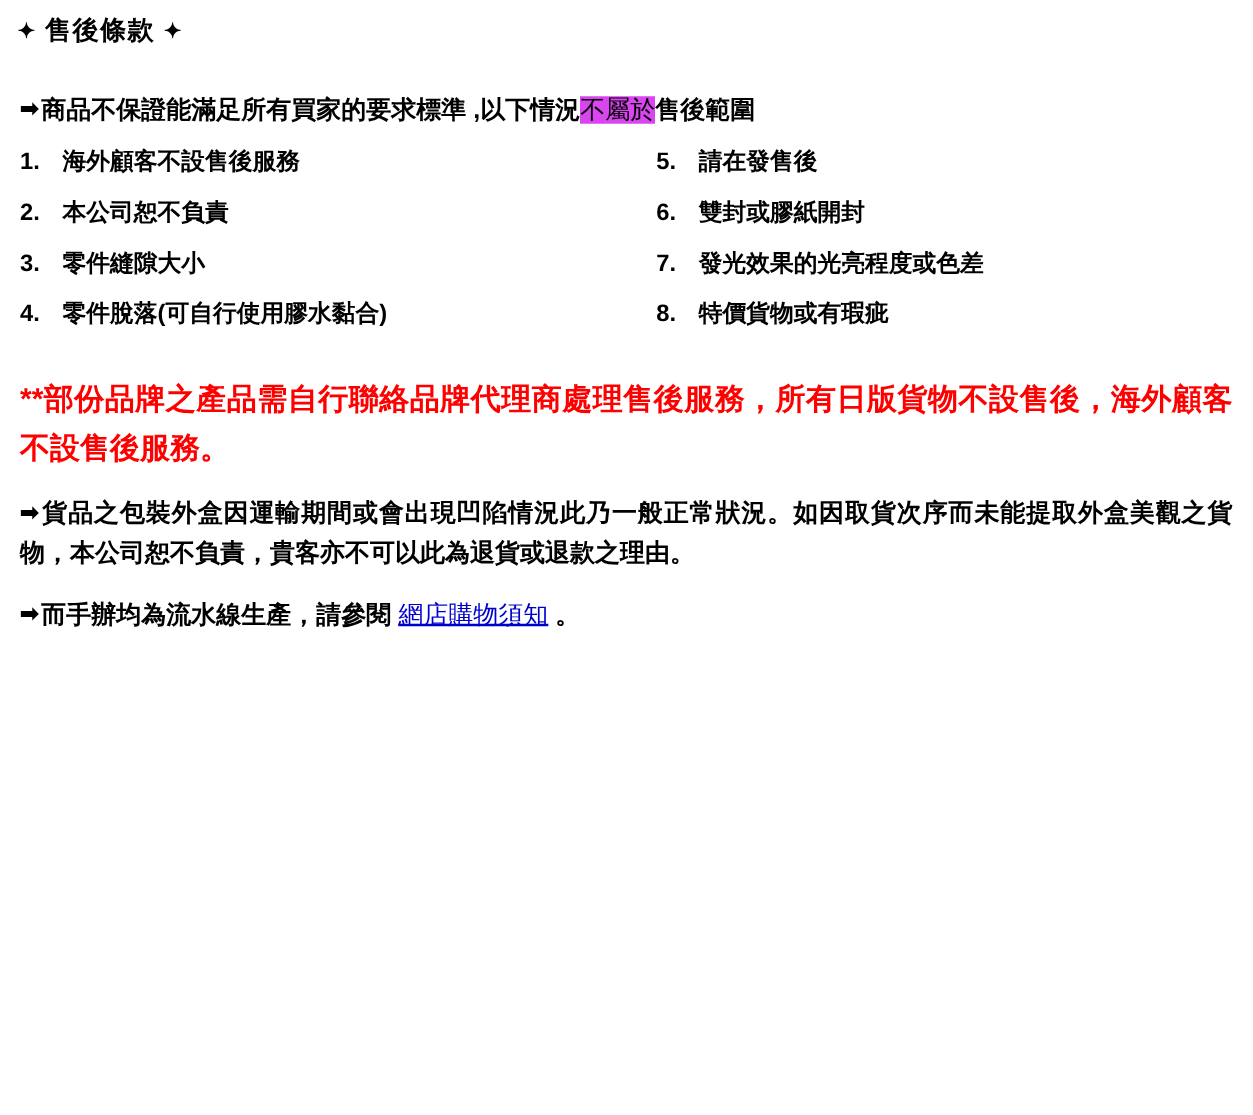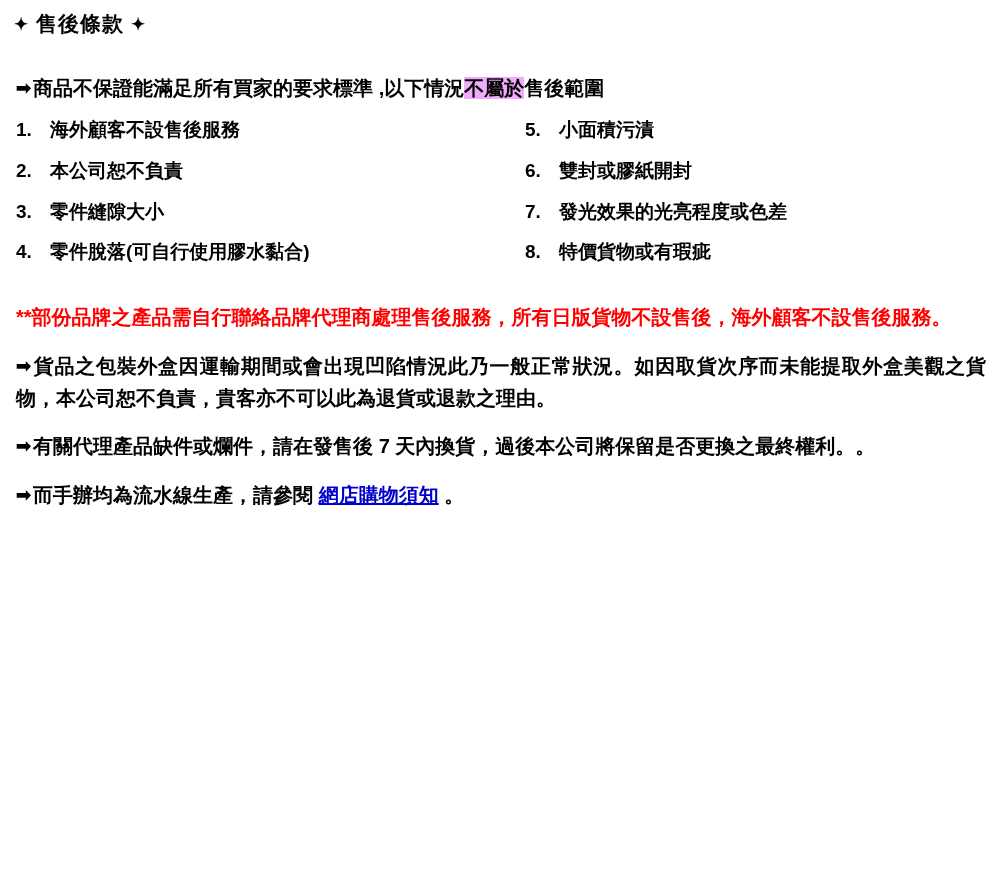--- a/index.html
+++ b/index.html
@@ -40,22 +40,22 @@
   }
   .para-gap {
     margin-top: 34px;
   }
   .arrow {
     font-size: 18px;
     vertical-align: 1px;
     margin-right: 2px;
   }
   .hl {
-    background: #f0abfc;
-    font-weight: bold;
+    background: #d946ef;
+    font-weight: normal;
   }
   .list-wrap {
     position: relative;
     margin: 14px 16px 0 16px;
     display: flex;
   }
   .list-col {
     width: 50%;
     box-sizing: border-box;
   }
@@ -77,24 +77,24 @@
   .list-text {
     flex: 1;
   }
   .gray {
     color: #7f7f7f;
     font-weight: bold;
   }
   .link {
     color: #0000cc;
     text-decoration: underline;
-    font-weight: bold;
+    font-weight: normal;
   }
   .block-red {
-    font-size: 20px;
+    font-size: 24px;
     line-height: 1.62;
     margin: 20px 16px 0 16px;
     color: #ff0000;
     font-weight: bold;
     text-align: justify;
   }
   .bullet-para {
     font-size: 20px;
     line-height: 1.62;
     margin: 16px 16px 0 16px;
@@ -133,21 +133,21 @@
         <span class="list-text">零件縫隙大小</span>
       </div>
       <div class="list-item">
         <span class="list-num">4.</span>
         <span class="list-text">零件脫落(可自行使用膠水黏合)</span>
       </div>
     </div>
     <div class="list-col right">
       <div class="list-item">
         <span class="list-num">5.</span>
-        <span class="list-text">小面積污漬</span>
+        <span class="list-text">請在發售後</span>
       </div>
       <div class="list-item">
         <span class="list-num">6.</span>
         <span class="list-text">雙封或膠紙開封</span>
       </div>
       <div class="list-item">
         <span class="list-num">7.</span>
         <span class="list-text">發光效果的光亮程度或色差</span>
       </div>
       <div class="list-item">
@@ -158,21 +158,18 @@
   </div>
 
 
   <div class="block-red">**部份品牌之產品需自行聯絡品牌代理商處理售後服務，所有日版貨物不設售後，海外顧客不設售後服務。</div>
 
 
   <div class="bullet-para">
     <span class="arrow">➡</span><span>貨品之包裝外盒因運輸期間或會出現凹陷情況此乃一般正常狀況。如因取貨次序而未能提取外盒美觀之貨物，本公司恕不負責，貴客亦不可以此為退貨或退款之理由。</span>
   </div>
 
-  <div class="bullet-para">
-    <span class="arrow">➡</span><span>有關代理產品缺件或爛件，請在發售後 7 天內換貨，過後本公司將保留是否更換之最終權利。。</span>
-  </div>
 
   <div class="bullet-para">
     <span class="arrow">➡</span><span>而手辦均為流水線生產，請參閱 </span><a class="link" href="#">網店購物須知</a><span> 。</span>
   </div>
 
 </div>
 
 </body></html>

